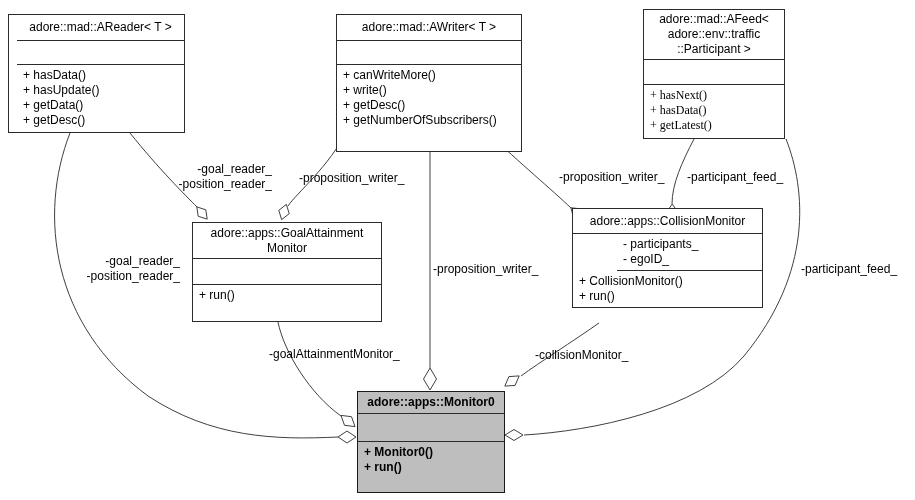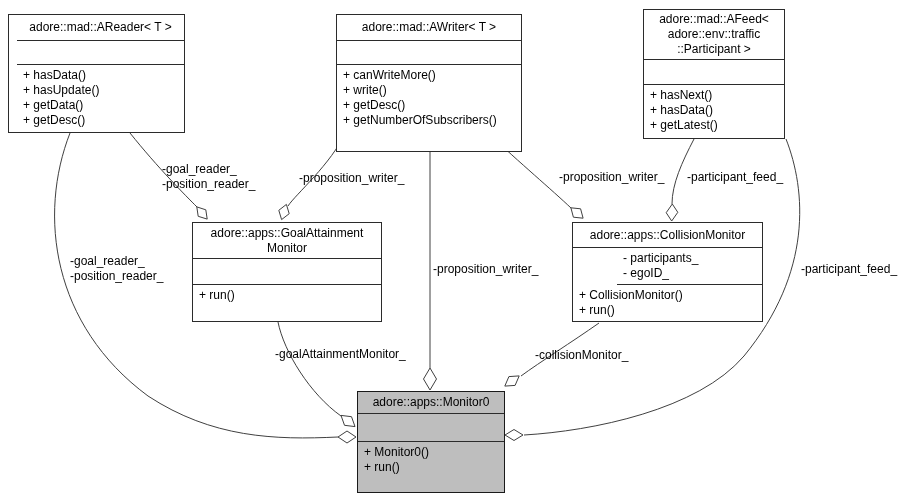--- a/index.html
+++ b/index.html
@@ -50,21 +50,21 @@
   }
   .cls .members { padding: 3px 6px 0 6px; }
   .cls .members div { white-space: pre; }
   .elabel {
     position: absolute;
     color: #000000;
     font-size: 12px;
     line-height: 15px;
     white-space: pre-line;
   }
-  .elabel.right { }
+  .elabel.right { text-align: right; }
 </style>
 </head>
 <body>
 
 <div class="canvas">
 
   <svg class="edges" viewBox="0 0 915 500" xmlns="http://www.w3.org/2000/svg">
     <g fill="none" stroke="#404040" stroke-width="1">
       <path d="M 70 133 C 38 215, 52 325, 148 396 C 212 438, 275 440, 338 437"></path>
       <path d="M 130 133 C 158 168, 186 196, 197 207"></path>
@@ -115,53 +115,53 @@
     </div>
   </div>
 
   <div class="cls" style="left:643px; top:9px; width:142px; height:130px;">
     <div class="sec title" style="height:50px;">
       <span>adore::mad::AFeed&lt;
 adore::env::traffic
 ::Participant &gt;</span>
     </div>
     <div class="sec" style="height:25px;"></div>
-    <div class="sec members" style="height:55px;">
+    <div class="sec members" style="height:55px;font-family:Liberation Serif, serif;">
       <div>+ hasNext()</div>
       <div>+ hasData()</div>
       <div>+ getLatest()</div>
     </div>
   </div>
 
   <div class="cls" style="left:192px; top:222px; width:190px; height:100px;">
     <div class="sec title" style="height:36px;">
       <span>adore::apps::GoalAttainment
 Monitor</span>
     </div>
     <div class="sec" style="height:26px;"></div>
     <div class="sec members" style="height:38px;">
       <div>+ run()</div>
     </div>
   </div>
 
-  <div class="cls" style="left:572px; top:222px; width:191px; height:100px;">
+  <div class="cls" style="left:572px; top:208px; width:191px; height:100px;">
     <div class="sec title" style="height:25px;">
       <span>adore::apps::CollisionMonitor</span>
     </div>
     <div class="sec members" style="height:37px;margin-left:44px;">
       <div>- participants_</div>
       <div>- egoID_</div>
     </div>
     <div class="sec members" style="height:38px;">
       <div>+ CollisionMonitor()</div>
       <div>+ run()</div>
     </div>
   </div>
 
-  <div class="cls highlight" style="left:357px; top:391px; width:148px; height:102px;">
+  <div class="cls highlight" style="left:357px; top:391px; width:148px; height:102px;font-weight:bold;">
     <div class="sec title" style="height:22px;">
       <span>adore::apps::Monitor0</span>
     </div>
     <div class="sec" style="height:28px;"></div>
     <div class="sec members" style="height:52px;">
       <div>+ Monitor0()</div>
       <div>+ run()</div>
     </div>
   </div>
 
@@ -174,17 +174,17 @@
 -position_reader_</div>
 
   <div class="elabel" style="left:433px; top:262px;">-proposition_writer_</div>
 
   <div class="elabel" style="left:559px; top:170px;">-proposition_writer_</div>
 
   <div class="elabel" style="left:687px; top:170px;">-participant_feed_</div>
 
   <div class="elabel" style="left:801px; top:262px;">-participant_feed_</div>
 
-  <div class="elabel" style="left:275px; top:347px;">-goalAttainmentMonitor_</div>
+  <div class="elabel" style="left:269px; top:347px;">-goalAttainmentMonitor_</div>
 
   <div class="elabel" style="left:535px; top:348px;">-collisionMonitor_</div>
 
 </div>
 
 </body></html>

